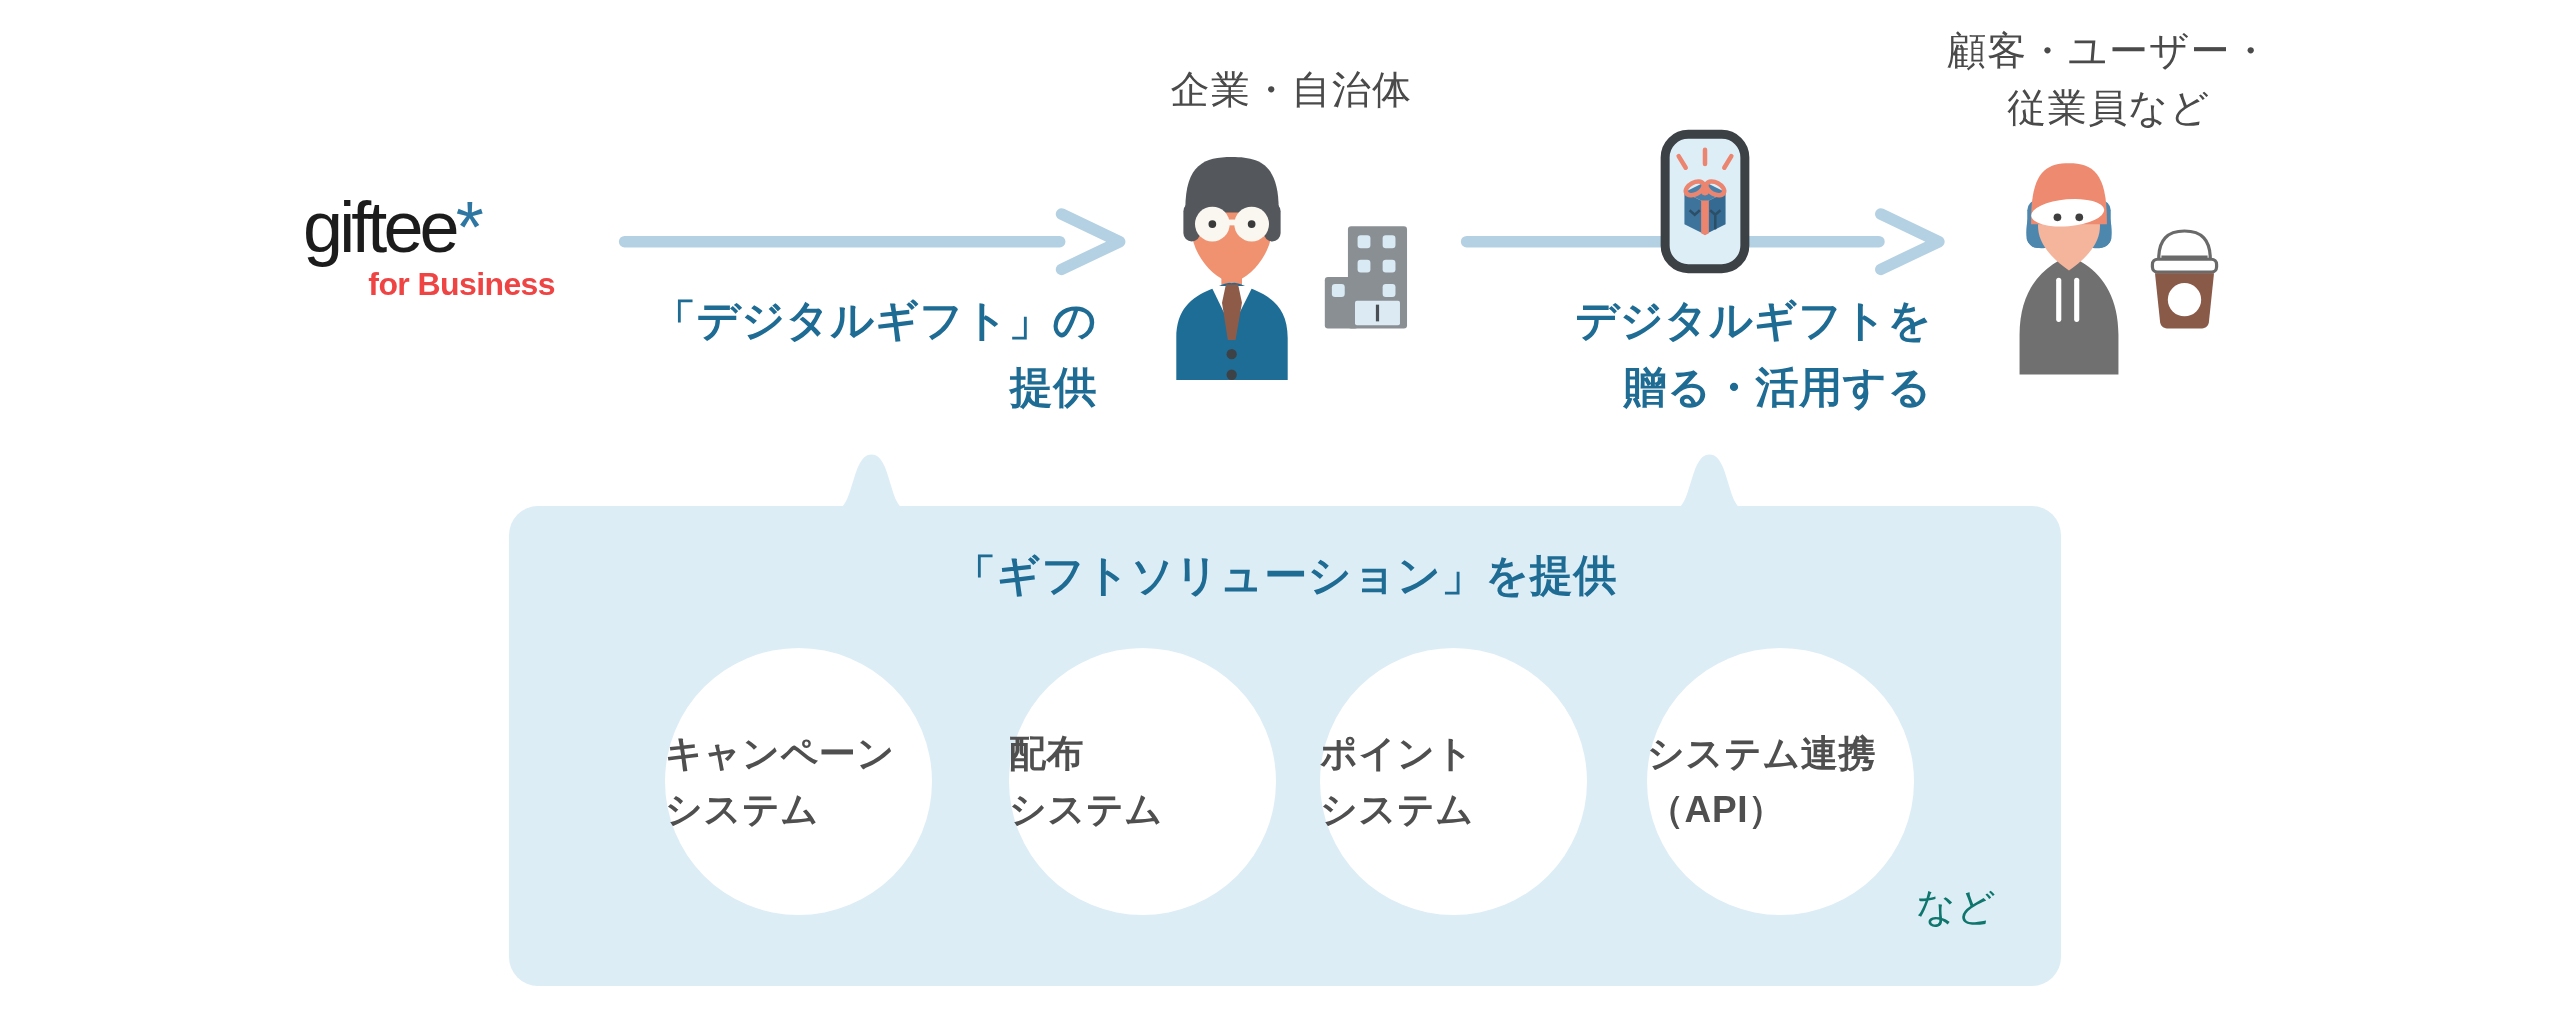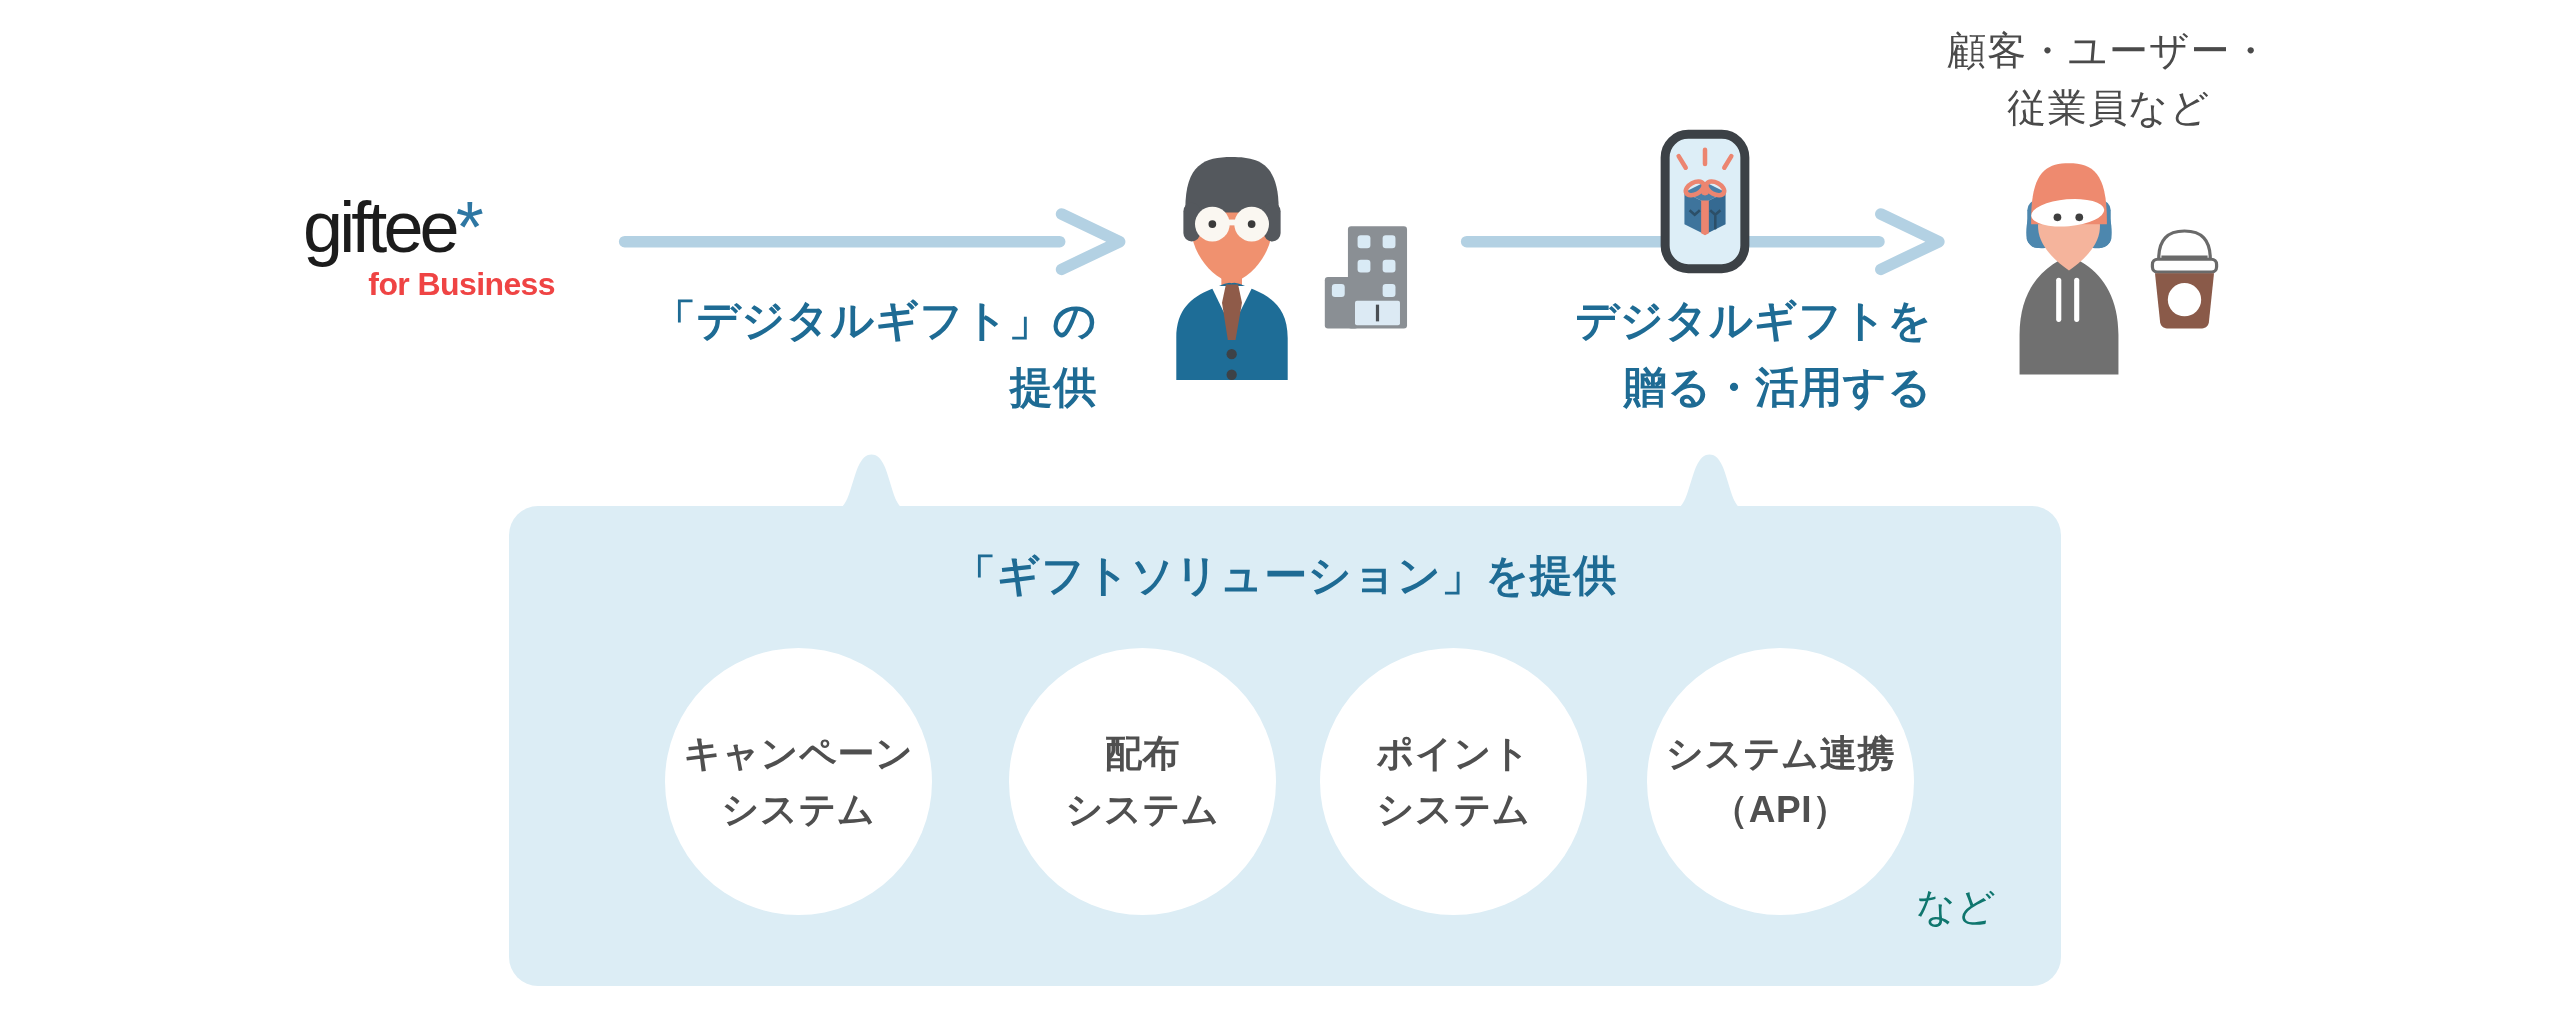--- a/index.html
+++ b/index.html
@@ -43,21 +43,21 @@
     left:509px;top:506px;width:1552px;height:480px;
     background:#dcedf5;border-radius:29px;
   }
   .notch{position:absolute;top:-54px;width:71px;height:58px;}
   .notch.n1{left:327px;}
   .notch.n2{left:1165px;}
   .box-title{position:absolute;left:0;top:41px;width:100%;text-align:center;
     font-size:43px;font-weight:700;color:#1e6b94;letter-spacing:0.6px;}
   .sys-circle{
     position:absolute;top:142px;width:267px;height:267px;border-radius:50%;background:#ffffff;
-    display:flex;flex-direction:column;align-items:center;justify-content:center;
+    display:flex;flex-direction:column;align-items:flex-start;justify-content:center;
     font-size:37px;font-weight:700;color:#4f4f4f;line-height:1.5;text-align:center;letter-spacing:0.6px;
   }
   .sys-circle span{display:block;}
   .c1{left:156px;}.c2{left:500px;}.c3{left:811px;}.c4{left:1138px;}
   .etc-label{position:absolute;left:1407px;top:374px;font-size:39px;font-weight:400;color:#0f766e;}
 </style>
 </head>
 <body>
 
 <div class="canvas">
@@ -70,20 +70,21 @@
   <svg class="abs arrow1" width="522" height="68" viewBox="0 0 810 105">
     <line x1="15" y1="52" x2="690" y2="52" stroke="#b3d1e3" stroke-width="18" stroke-linecap="round"></line>
     <polyline points="693,9 783,52 693,95" fill="none" stroke="#b3d1e3" stroke-width="18" stroke-linecap="round" stroke-linejoin="round"></polyline>
   </svg>
 
   <div class="abs teal-label label1">
     <span>「デジタルギフト」の</span>
     <span>提供</span>
   </div>
 
+  <div class="abs gray-heading company-heading">企業・自治体</div>
 
   <svg class="abs company-person" width="132" height="232" viewBox="0 0 205 360">
     <rect x="86" y="160" width="32" height="66" fill="#ef9070"></rect>
     <path d="M16,360 L16,295 C16,250 40,232 68,220 L88,212 C96,208 109,208 117,212 L137,220 C165,232 189,250 189,295 L189,360 Z" fill="#1e6d97"></path>
     <polygon points="70,214 135,214 102,280" fill="#ffffff"></polygon>
     <polygon points="93,212 112,212 118,240 108,298 96,298 87,240" fill="#8f5b49"></polygon>
     <circle cx="102" cy="320" r="8" fill="#3d4247"></circle>
     <circle cx="102" cy="352" r="8" fill="#3d4247"></circle>
     <path d="M102,30 C150,30 166,70 166,115 C166,160 138,198 102,210 C66,198 38,160 38,115 C38,70 54,30 102,30 Z" fill="#f0916f"></path>
     <path d="M30,95 C30,25 60,14 102,14 C145,14 175,25 175,95 L175,100 L30,100 Z" fill="#54585d"></path>

